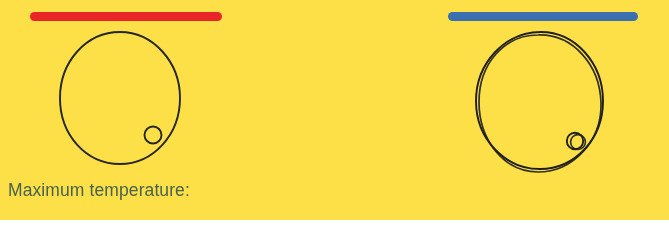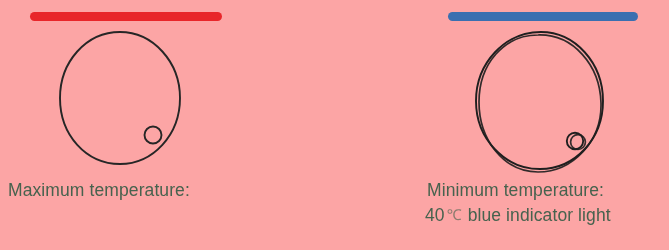--- a/index.html
+++ b/index.html
@@ -12,22 +12,22 @@
     height: 250px;
     font-family: "Liberation Sans", sans-serif;
     overflow: hidden;
     position: relative;
   }
 
   .stage {
     position: absolute;
     inset: 0;
     width: 669px;
-    height: 250px;
-    background: #fca5a5;
+    height: 220px;
+    background: #fde047;
   }
 
   .panel {
     position: absolute;
     top: 0;
     height: 250px;
   }
   .panel-left  { left: 0px;   width: 335px; }
   .panel-right { left: 335px; width: 334px; }
 
@@ -138,21 +138,15 @@
                  C 106 10 133 41 134 79
                  C 135 117 106 148 71 148
                  C 37 148 12 116 12 78
                  C 12 40 37 11 71 11 Z" fill="none" stroke="#1f1f1f" stroke-width="1.7" stroke-linecap="round" opacity="0.92"></path>
 
         <circle cx="108" cy="117" r="8.2" fill="none" stroke="#1f1f1f" stroke-width="1.9"></circle>
         <circle cx="111" cy="118" r="7.4" fill="none" stroke="#1f1f1f" stroke-width="1.7" opacity="0.9"></circle>
       </svg>
     </div>
 
-    <div class="caption" style="color: rgb(71, 98, 78);">
-      <span class="line line1">Minimum temperature:</span>
-      <span class="line line2">
-        <span>40</span><span class="deg">℃</span><span> blue indicator light</span>
-      </span>
-    </div>
   </div>
 
 </div>
 
 </body></html>

